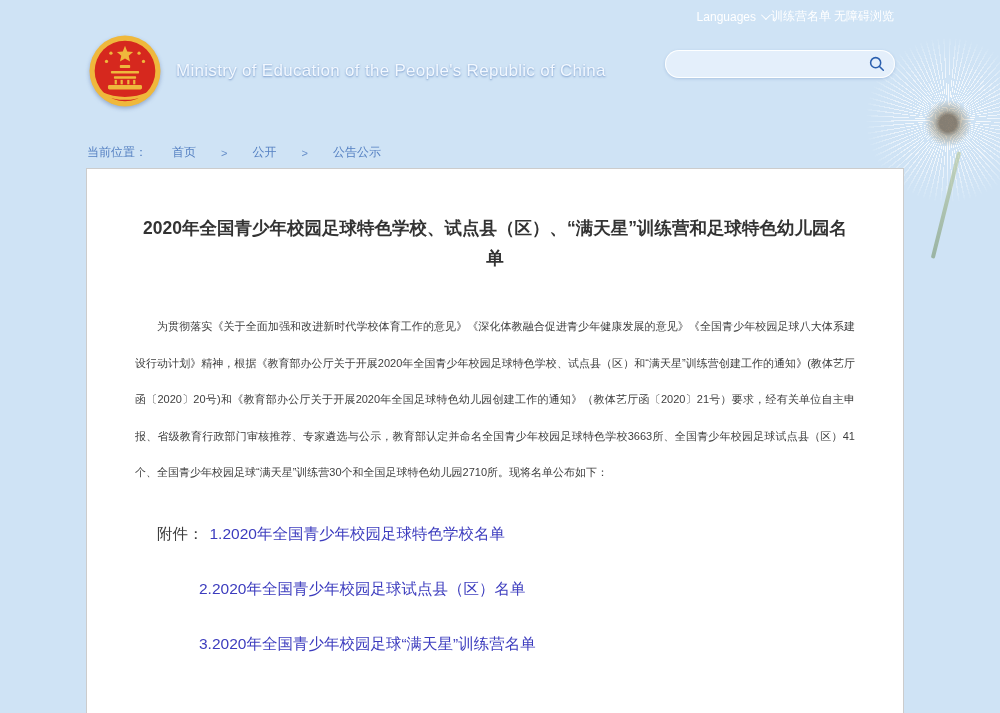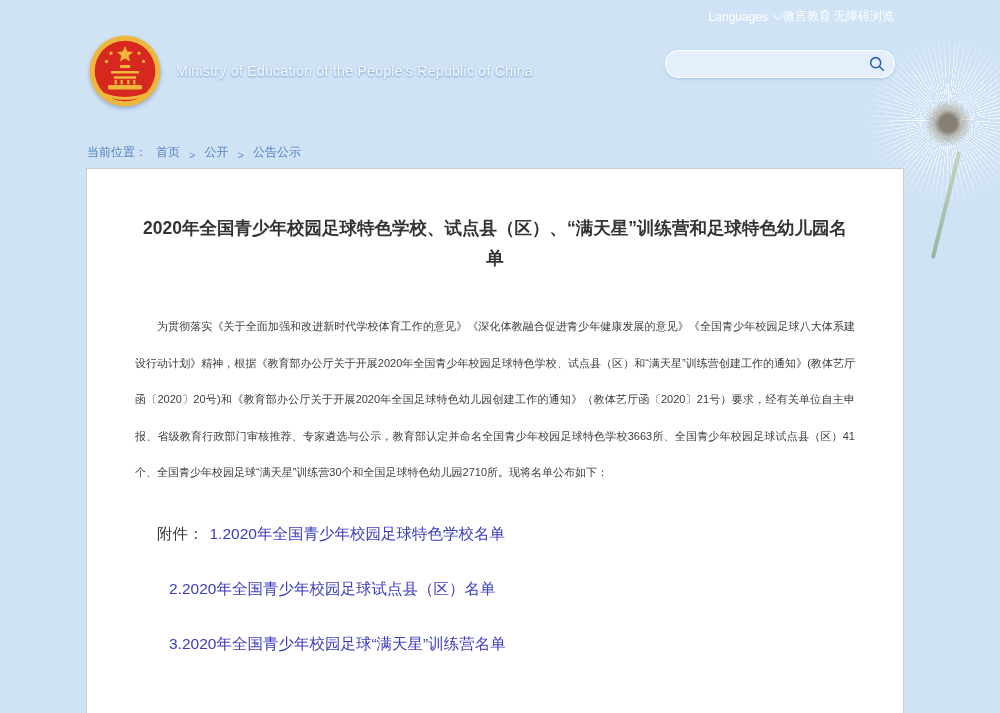--- a/index.html
+++ b/index.html
@@ -33,63 +33,63 @@
   .topbar a { color:#fff; text-decoration:none; display:inline-flex; align-items:center; gap:5px; cursor:pointer; }
   .chev { width:7px; height:7px; border-right:1.5px solid #fff; border-bottom:1.5px solid #fff;
     transform:rotate(45deg) translateY(-2px); display:inline-block; }
 
   
   .brand { position:absolute; left:88px; top:34px; display:flex; align-items:center; }
   .emblem { width:74px; height:74px; flex:0 0 auto; filter:drop-shadow(0 2px 2px rgba(40,70,140,.35)); }
   .brand-text { margin-left:14px; }
   .site-title { font-size:32px; font-weight:700; color:#fff; letter-spacing:2px;
     text-shadow:0 2px 3px rgba(25,75,160,.55); line-height:1.15; }
-  .site-subtitle { font-size:14px; color:#f2f8ff; letter-spacing:.3px; margin-top:0;
+  .site-subtitle { font-size:17px; color:#f2f8ff; letter-spacing:.3px; margin-top:0;
     text-shadow:0 1px 2px rgba(25,75,160,.5); }
 
   
   .search { position:absolute; left:665px; top:50px; width:230px; height:28px;
     background:rgba(245,250,255,.55); border:1px solid rgba(255,255,255,.95); border-radius:14px;
     display:flex; align-items:center; padding:0 8px 0 14px; box-shadow:0 1px 3px rgba(60,100,170,.25); }
   .search input { flex:1; border:none; outline:none; background:transparent; font-size:13px; color:#234; height:100%; }
   .search-btn { border:none; background:transparent; cursor:pointer; display:flex; align-items:center; padding:0; }
 
   
   .breadcrumb { position:absolute; left:87px; top:144px; font-size:12px; color:var(--breadcrumb,#5580c2);
-    display:flex; align-items:flex-end; gap:9px; }
+    display:flex; align-items:center; gap:25px; }
   .breadcrumb a { color:var(--breadcrumb,#5580c2); text-decoration:none; cursor:pointer; }
   .crumb-sep { font-size:11px; opacity:.85; }
 
   
   .panel { position:absolute; left:86px; top:168px; width:818px; height:698px;
     background:#fff; border:1px solid var(--panel-border,#ccc); }
   .doc-title { width:706px; margin:44px auto 0; text-align:center; font-size:17.5px; font-weight:700;
     color:#333; line-height:30px; }
   .doc-body { margin:35px 48px 0; font-size:11px; line-height:36.5px; text-align:justify;
     text-indent:2em; color:var(--text,#3d3d3d); }
   .attachments { margin-top:16px; font-size:15.5px; color:var(--text,#3d3d3d); }
-  .attach-row { height:55px; display:flex; align-items:center; padding-left:82px; }
+  .attach-row { height:55px; display:flex; align-items:center; padding-left:112px; }
   .attach-row.first { padding-left:70px; }
   .attach-label { margin-right:6px; }
   .attach-link { color:var(--link,#3c3cbe); text-decoration:none; cursor:pointer; }
 </style>
 </head>
 <body>
 
 <div class="page">
   <div class="sky"></div>
   <div class="dandelion-head"></div>
   <div class="dandelion-stem"></div>
 
   <nav class="topbar">
     <a>
       <span>Languages</span>
       <span class="chev"></span>
     </a>
-    <a>微言教育</a>
+    <a>训练营名单</a>
     <a>无障碍浏览</a>
   </nav>
 
   <header class="brand">
     <svg class="emblem" viewBox="0 0 100 100">
       <circle cx="50" cy="50" r="48" fill="var(--emblem-gold,#efb83c)"></circle>
       <circle cx="50" cy="50" r="41" fill="var(--emblem-red,#d6281e)"></circle>
       <path d="M50 16 L53 23.5 L61 24.2 L55 29.5 L56.8 37.3 L50 33 L43.2 37.3 L45 29.5 L39 24.2 L47 23.5 Z" fill="var(--emblem-gold,#efb83c)"></path>
       <circle cx="31" cy="26" r="2.2" fill="var(--emblem-gold,#efb83c)"></circle>
       <circle cx="69" cy="26" r="2.2" fill="var(--emblem-gold,#efb83c)"></circle>

